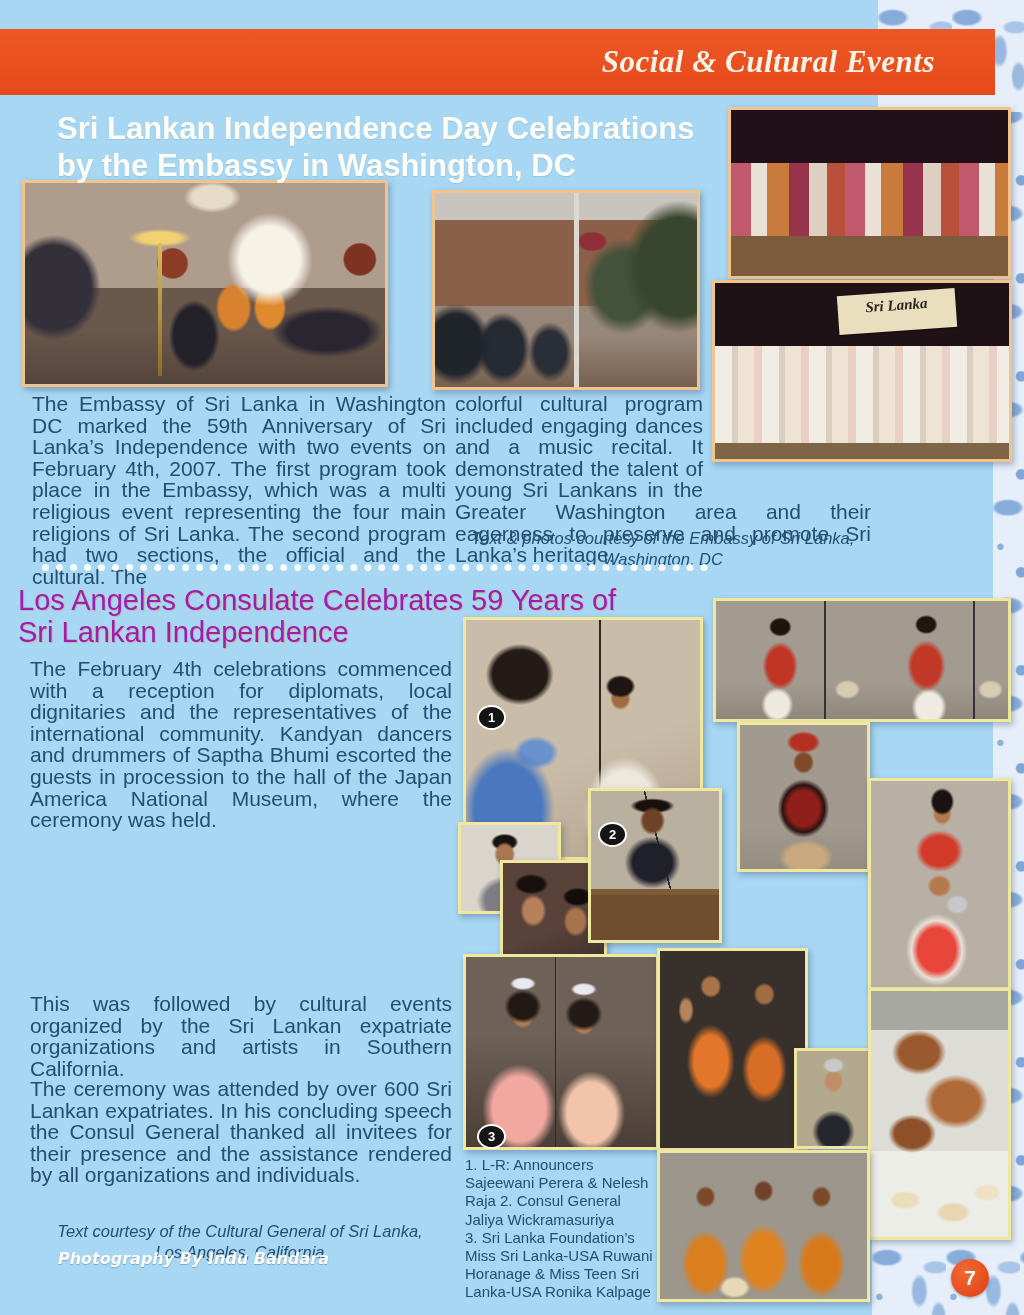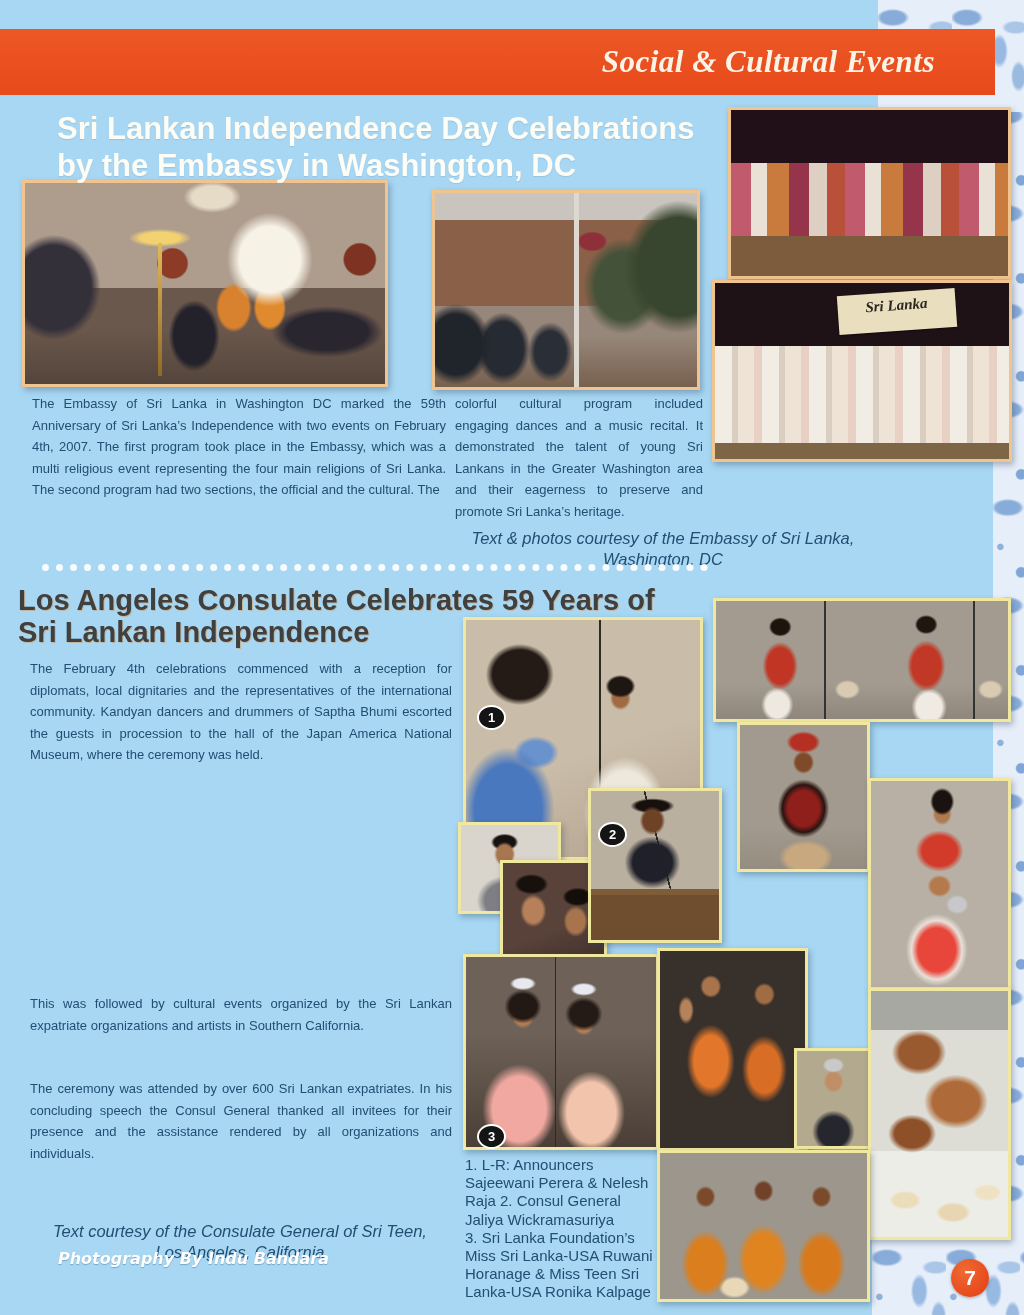--- a/index.html
+++ b/index.html
@@ -25,25 +25,25 @@
           background:linear-gradient(180deg,#EC5825,#E8491B);}
   .banner-title{position:absolute;right:60px;top:0;line-height:66px;
           font-family:"Liberation Serif",serif;font-style:italic;font-weight:bold;
           font-size:31px;color:#FBF3E6;letter-spacing:.5px;}
 
   
   .h1{position:absolute;z-index:3;left:49px;top:102px;margin:8px;
       font-size:31px;line-height:37px;font-weight:bold;color:#FDFDF6;
       text-shadow:0 1px 1px rgba(120,160,200,.35);}
   .h2{position:absolute;z-index:3;left:18px;top:584px;margin:0;
-      font-size:29px;line-height:32px;font-weight:bold;color:#404040;
+      font-size:29px;line-height:32px;font-weight:normal;color:#a21caf;
       text-shadow:1px 1px 0 rgba(225,140,50,.45);}
 
   
-  .bodytext{position:absolute;z-index:3;margin:0;font-size:13px;line-height:21.6px;
+  .bodytext{position:absolute;z-index:3;margin:0;font-size:21px;line-height:21.6px;
       color:#234E72;text-align:justify;}
   #col-left{left:32px;top:393px;width:414px;}
   #col-right{left:455px;top:393px;width:416px;}
   #col-right .spacer{float:right;width:168px;height:88px;}
   #la-p1{left:30px;top:658px;width:422px;}
   #la-p2{left:30px;top:843px;width:422px;}
   #la-p3{left:30px;top:993px;width:422px;}
   #la-p4{left:30px;top:1078px;width:422px;}
 
   .credit{position:absolute;z-index:3;font-style:italic;font-size:16.5px;
@@ -286,20 +286,20 @@
 
   <div class="caption">1. L-R: Announcers
 Sajeewani Perera &amp; Nelesh
 Raja  2. Consul General
 Jaliya Wickramasuriya
 3. Sri Lanka Foundation’s
 Miss Sri Lanka-USA Ruwani
 Horanage &amp; Miss Teen Sri
 Lanka-USA Ronika Kalpage</div>
   <div class="credit" id="credit-la">
-    <span style="display:block">Text courtesy of the Consulate General of Sri Teen,</span>
+    <span style="display:block">Text courtesy of the Cultural General of Sri Lanka,</span>
     <span style="display:block">Los Angeles, California</span>
   </div>
   <div id="photo-credit">Photography By Indu Bandara</div>
 
   <div class="pagenum">7</div>
 
 </div>
 
 </body></html>

